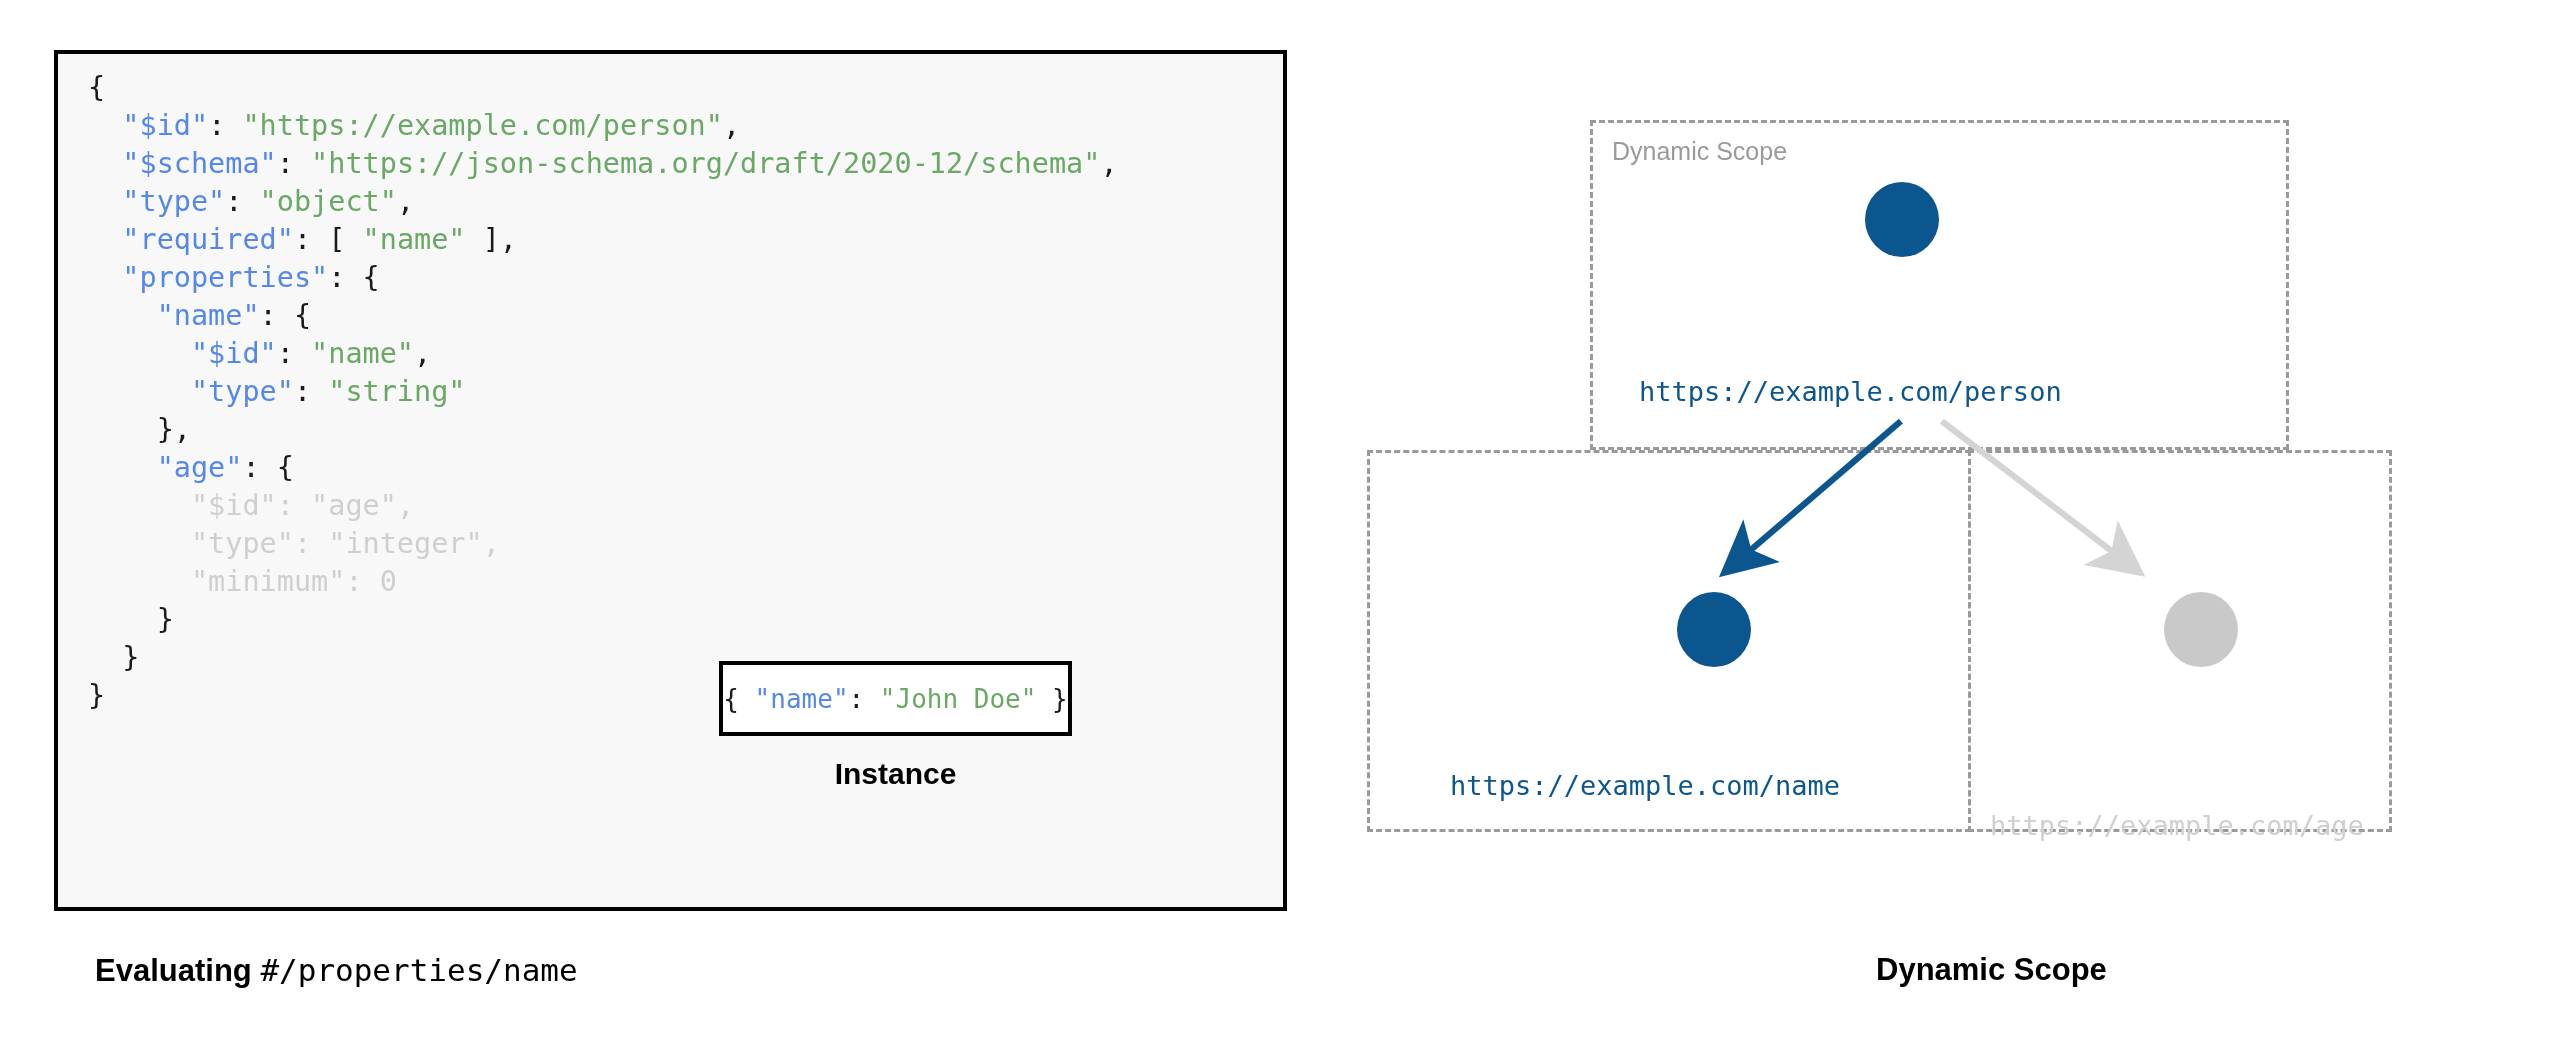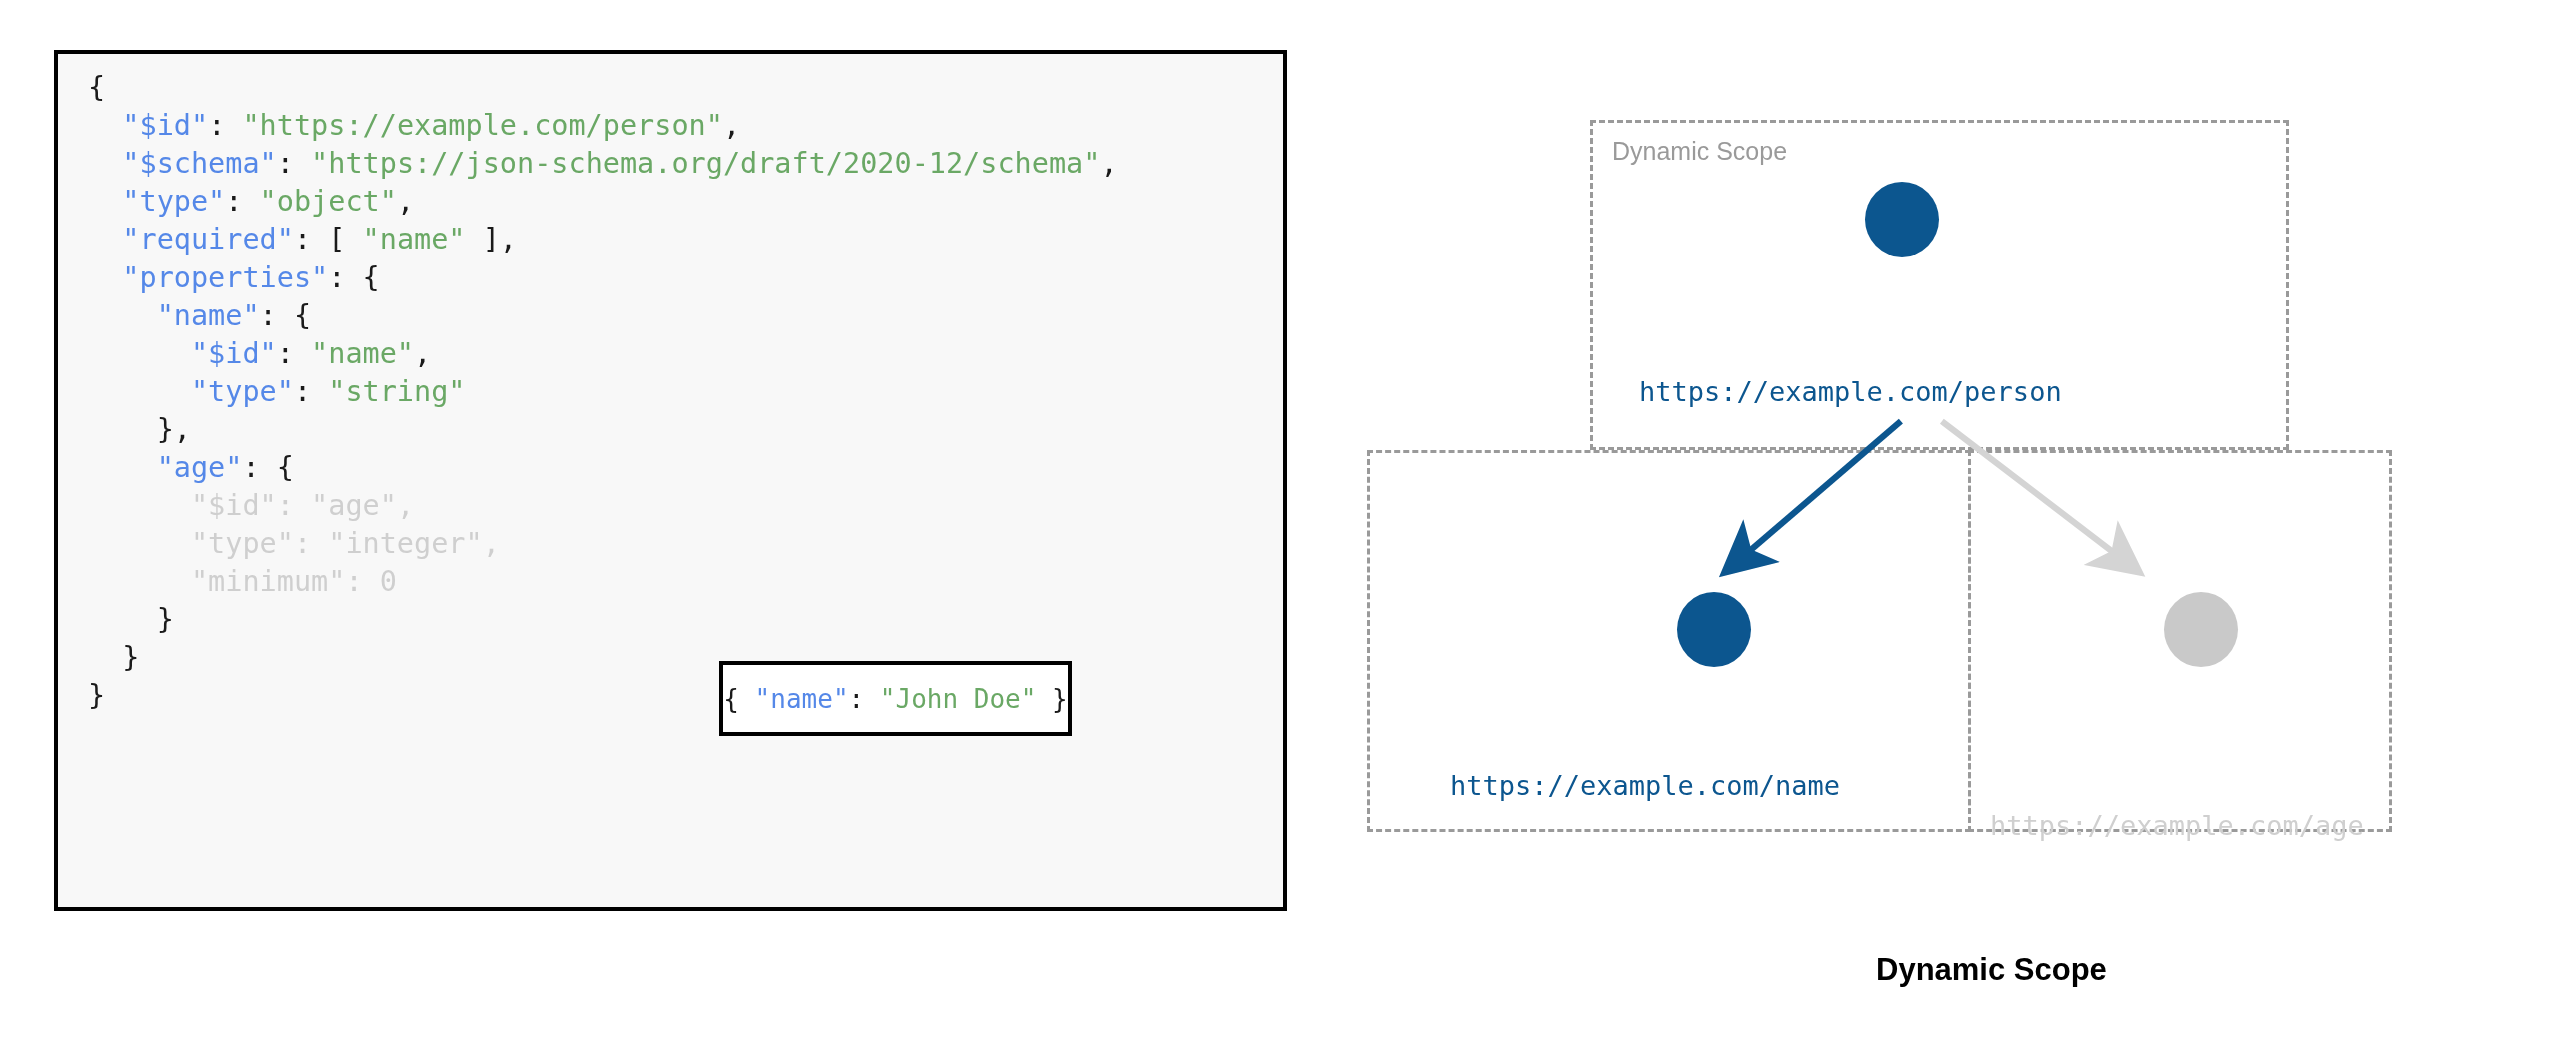--- a/index.html
+++ b/index.html
@@ -177,21 +177,25 @@
 <span><span class="tk-dim">      </span><span class="tk-dim">"minimum"</span><span class="tk-dim">: </span><span class="tk-dim">0</span></span>
 <span><span class="tk-punct">    }</span></span>
 <span><span class="tk-punct">  }</span></span>
 <span><span class="tk-punct">}</span></span></pre>
   </div>
 
   <div id="instance-box">
     <span id="instance-code"><span class="tk-punct">{ </span><span class="tk-key">"name"</span><span class="tk-punct">: </span><span class="tk-str">"John Doe"</span><span class="tk-punct"> }</span></span>
   </div>
 
-
+  <div id="instance-caption">Instance</div>
+
+  <div id="left-caption">
+    <span class="cap-bold">Evaluating</span><span>&nbsp;</span><span class="cap-mono">#/properties/name</span>
+  </div>
 
 </div>
 
 <div id="right-panel">
 
   <div class="scope-box" id="scope-top"></div>
   <div class="scope-box" id="scope-left"></div>
   <div class="scope-box" id="scope-right"></div>
 
   <div id="scope-top-label">Dynamic Scope</div>

